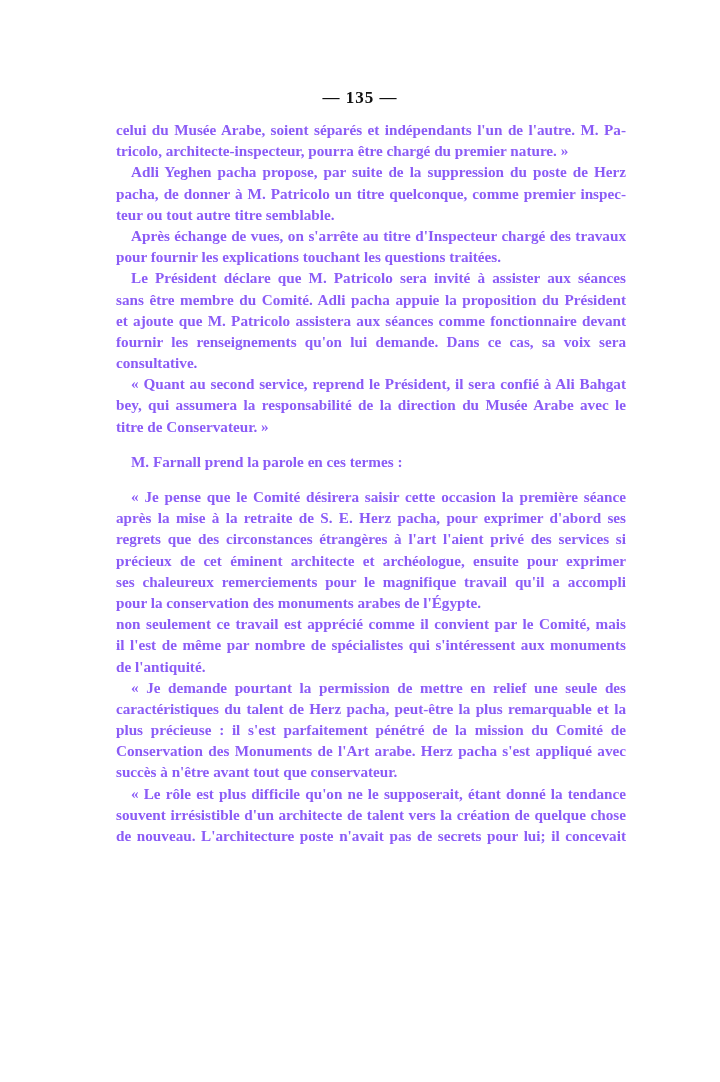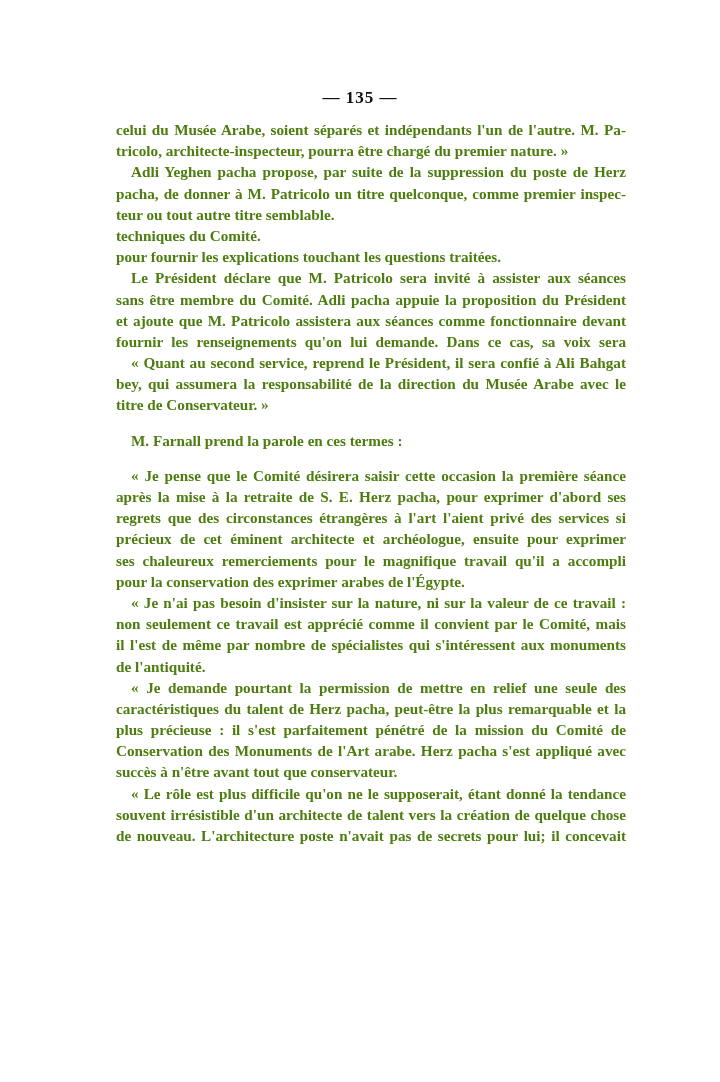--- a/index.html
+++ b/index.html
@@ -6,57 +6,57 @@
   body { width:720px; height:1082px; position:relative; overflow:hidden; }
   .page { position:absolute; left:0; top:0; width:720px; height:1082px; background:#ffffff; }
   .folio {
     position:absolute; top:88px; left:0; width:720px; text-align:center;
     font-family:"Liberation Serif", serif; font-weight:bold; font-size:17px; color:#111;
     letter-spacing:1px;
   }
   .text {
     position:absolute; left:116px; top:119px; width:510px;
     font-family:"Liberation Serif", serif; font-weight:bold; font-size:15.2px;
-    line-height:21.2px; color:#4d7c0f;
+    line-height:21.2px; color:#8b5cf6;
   }
   .line { display:block; white-space:nowrap; text-align:justify; text-align-last:justify; height:21.2px; overflow:visible; }
   .line.last { text-align-last:left; }
   .line.indent { padding-left:15px;font-family:Liberation Serif, serif; }
   .gap { display:block; height:14px; }
 </style>
 </head>
 <body>
 
 <div class="page">
   <div class="folio">— 135 —</div>
   <div class="text" id="body-text">
       <span class="line">celui du Musée Arabe, soient séparés et indépendants l'un de l'autre. M. Pa-</span>
       <span class="line last">tricolo, architecte-inspecteur, pourra être chargé du premier nature. »</span>
       <span class="line indent">Adli Yeghen pacha propose, par suite de la suppression du poste de Herz</span>
       <span class="line">pacha, de donner à M. Patricolo un titre quelconque, comme premier inspec-</span>
       <span class="line last">teur ou tout autre titre semblable.</span>
-      <span class="line last">techniques du Comité.</span>
+      <span class="line indent">Après échange de vues, on s'arrête au titre d'Inspecteur chargé des travaux</span>
       <span class="line last">pour fournir les explications touchant les questions traitées.</span>
       <span class="line indent">Le Président déclare que M. Patricolo sera invité à assister aux séances</span>
       <span class="line">sans être membre du Comité. Adli pacha appuie la proposition du Président</span>
       <span class="line">et ajoute que M. Patricolo assistera aux séances comme fonctionnaire devant</span>
       <span class="line">fournir les renseignements qu'on lui demande. Dans ce cas, sa voix sera</span>
+      <span class="line last">consultative.</span>
       <span class="line indent">« Quant au second service, reprend le Président, il sera confié à Ali Bahgat</span>
       <span class="line">bey, qui assumera la responsabilité de la direction du Musée Arabe avec le</span>
       <span class="line last">titre de Conservateur. »</span>
       <span class="gap"></span>
       <span class="line indent last">M. Farnall prend la parole en ces termes :</span>
       <span class="gap"></span>
       <span class="line indent">« Je pense que le Comité désirera saisir cette occasion la première séance</span>
       <span class="line">après la mise à la retraite de S. E. Herz pacha, pour exprimer d'abord ses</span>
       <span class="line">regrets que des circonstances étrangères à l'art l'aient privé des services si</span>
       <span class="line">précieux de cet éminent architecte et archéologue, ensuite pour exprimer</span>
       <span class="line">ses chaleureux remerciements pour le magnifique travail qu'il a accompli</span>
-      <span class="line last">pour la conservation des exprimer arabes de l'Égypte.</span>
-      <span class="line indent">« Je n'ai pas besoin d'insister sur la nature, ni sur la valeur de ce travail :</span>
+      <span class="line last">pour la conservation des monuments arabes de l'Égypte.</span>
       <span class="line">non seulement ce travail est apprécié comme il convient par le Comité, mais</span>
       <span class="line">il l'est de même par nombre de spécialistes qui s'intéressent aux monuments</span>
       <span class="line last">de l'antiquité.</span>
       <span class="line indent">« Je demande pourtant la permission de mettre en relief une seule des</span>
       <span class="line">caractéristiques du talent de Herz pacha, peut-être la plus remarquable et la</span>
       <span class="line">plus précieuse : il s'est parfaitement pénétré de la mission du Comité de</span>
       <span class="line">Conservation des Monuments de l'Art arabe. Herz pacha s'est appliqué avec</span>
       <span class="line last">succès à n'être avant tout que conservateur.</span>
       <span class="line indent">« Le rôle est plus difficile qu'on ne le supposerait, étant donné la tendance</span>
       <span class="line">souvent irrésistible d'un architecte de talent vers la création de quelque chose</span>

